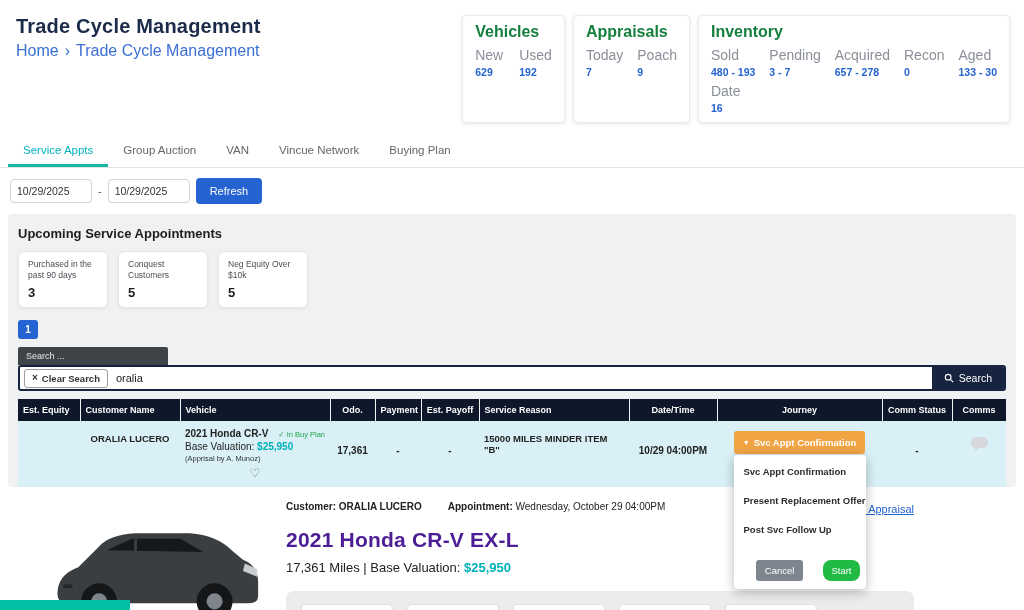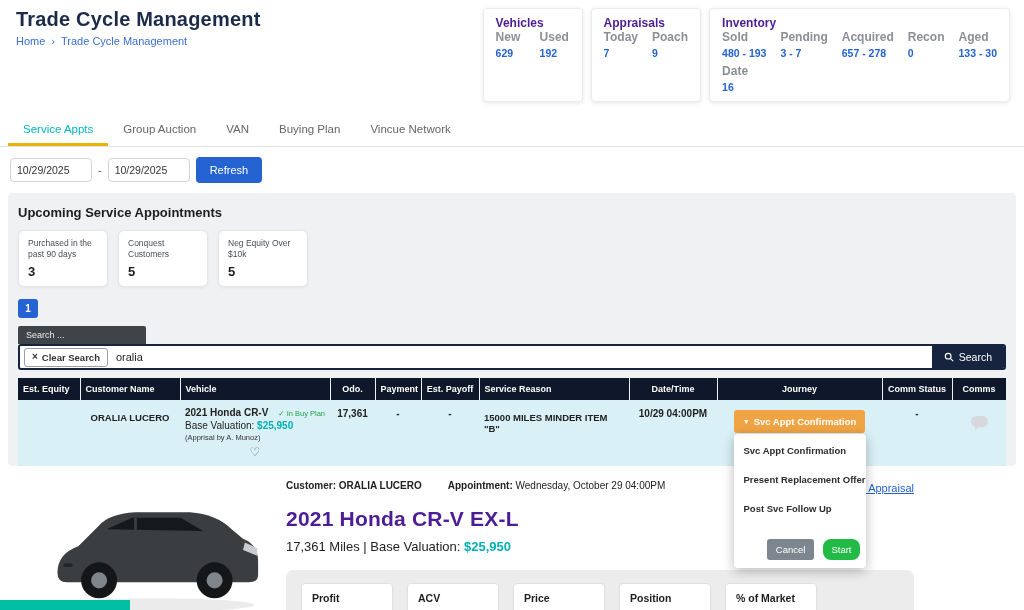--- a/index.html
+++ b/index.html
@@ -1,56 +1,56 @@
 <!DOCTYPE html>
 <html><head>
 <meta charset="utf-8">
 <style>
   * { margin:0; padding:0; box-sizing:border-box; }
   html,body { width:1024px; height:610px; overflow:hidden; background:#fff;
     font-family:"Liberation Sans", sans-serif; color:#222; position:relative; }
 
   
-  .top { display:flex; justify-content:space-between; align-items:flex-start; padding:8px 14px 2px 16px; }
+  .top { display:flex; justify-content:space-between; align-items:flex-start; padding:15px 14px 2px 16px; }
   .page-title { font-size:20px; font-weight:bold; color:#1b2b49; letter-spacing:.2px; }
-  .breadcrumb { margin-top:4px; font-size:11px; color:#3b6fd4; display:flex; gap:6px; align-items:center; }
+  .breadcrumb { margin-top:4px; font-size:16px; color:#3b6fd4; display:flex; gap:6px; align-items:center; }
   .breadcrumb .sep { color:#3b6fd4; }
   .hcards { display:flex; gap:8px; }
   .hcard { background:#fff; border:1px solid #ececec; border-radius:4px; box-shadow:0 1px 4px rgba(0,0,0,.10);
     padding:7px 12px 8px; min-height:62px; }
-  .hcard-title { font-size:12px; font-weight:bold; color:#4c1d95; }
+  .hcard-title { font-size:16px; font-weight:bold; color:#15803d; margin-bottom:6px; }
   .hmetrics { display:flex; gap:14px; }
   .hm { min-width:30px; }
-  .hm .lbl { font-size:12px; color:#8a8f98;font-weight:bold; }
+  .hm .lbl { font-size:14px; color:#8a8f98; }
   .hm .val { font-size:10.5px; font-weight:bold; color:#2463d1; margin-top:3px; white-space:nowrap; }
 
   
   .tabs { display:flex; margin-top:10px; border-bottom:1px solid #e2e2e2; padding-left:8px; }
   .tab { padding:9px 15px 8px; font-size:11.5px; color:#666; cursor:pointer; }
-  .tab.active { color:#00b5bd; border-bottom:3px solid #eab308; }
+  .tab.active { color:#00b5bd; border-bottom:3px solid #14b8a6; }
 
   
   .filters { display:flex; align-items:center; gap:6px; padding:10px 10px 8px; }
   .date-input { width:82px; border:1px solid #cfd4d9; border-radius:4px; font-size:10.5px;
     padding:5px 6px; color:#333; font-family:"Liberation Sans", sans-serif; }
   .date-sep { font-size:11px; color:#555; }
   .btn-refresh { background:#2463d1; color:#fff; border:none; border-radius:4px; font-size:11px;
     padding:7px 14px; cursor:pointer; font-family:"Liberation Sans", sans-serif; }
 
   
   .panel { margin:2px 8px 0; background:#eff1f2; border-radius:4px; padding:10px 10px 0; }
   .panel-heading { font-size:13px; font-weight:bold; color:#1d1d1d; margin:2px 0 10px; }
   .sumcards { display:flex; gap:10px; }
   .sumcard { background:#fff; border:1px solid #e4e6e9; border-radius:6px; width:90px; padding:7px 9px;
     box-shadow:0 1px 3px rgba(0,0,0,.06); }
   .sumcard .lbl { font-size:8.5px; color:#4a4f55; line-height:1.25; min-height:20px; }
   .sumcard .val { font-size:13px; font-weight:bold; color:#1d1d1d; margin-top:5px; }
   .pagebtn { margin:12px 0 8px; width:20px; height:19px; background:#2463d1; color:#fff; border:none;
     border-radius:3px; font-size:10px; font-weight:bold; cursor:pointer; }
-  .mini-search { background:#3f4449; color:#e9e9e9; width:128px; font-size:9px; padding:4px 8px;
+  .mini-search { background:#3f4449; color:#e9e9e9; width:150px; font-size:9px; padding:4px 8px;
     border-radius:2px 2px 0 0; }
   .searchbar { display:flex; align-items:center; background:#fff; border:2px solid #16243f;
     border-radius:3px; height:26px; overflow:hidden; }
   .btn-clear { display:inline-flex; align-items:center; gap:4px; margin-left:4px; background:#fff;
     border:1px solid #9aa0a6; border-radius:3px; font-size:9.5px; font-weight:bold; color:#333;
     padding:3px 7px; cursor:pointer; font-family:"Liberation Sans", sans-serif; }
   .btn-clear .x { font-size:10px; line-height:1; }
   .search-input { flex:1; border:none; outline:none; font-size:11px; padding:0 8px; color:#222;
     font-family:"Liberation Sans", sans-serif; }
   .btn-search { background:#16243f; color:#fff; border:none; height:100%; padding:0 12px; font-size:10.5px;
@@ -65,35 +65,35 @@
     text-align:center; }
   .cell-name { font-weight:bold; font-size:9.5px; padding-top:12px; }
   .veh { text-align:left; }
   .veh-top { display:flex; justify-content:space-between; align-items:flex-end; }
   .veh-title { font-weight:bold; font-size:10px; }
   .buyplan { color:#21a54a; font-size:7.5px; white-space:nowrap; }
   .veh-val { font-size:10px; margin-top:2px; }
   .veh-val .price { color:#00b0b8; font-weight:bold; }
   .veh-appr { font-size:7.5px; color:#333; margin-top:2px; }
   .heart { text-align:center; color:#6d7278; font-size:12px; margin-top:3px; }
-  .bold-cell { font-weight:bold; padding-top:8px; }
+  .bold-cell { font-weight:bold; padding-top:24px; }
   .reason { font-weight:bold; font-size:9.5px; text-align:left; padding-top:12px; }
   .journey-cell { position:relative; overflow:visible; }
   .btn-journey { background:#f0a444; color:#fff; border:none; border-radius:3px; font-size:9.5px;
     font-weight:bold; padding:6px 9px; display:inline-flex; align-items:center; gap:4px; cursor:pointer;
     margin-top:3px; font-family:"Liberation Sans", sans-serif; }
   .btn-journey .caret { font-size:7px; }
   .bubble { display:inline-block; margin-top:8px; }
 
   
   .dropdown { position:absolute; top:34px; left:50%; transform:translateX(-50%); width:132px;
     background:#fff; border-radius:4px; box-shadow:0 3px 12px rgba(0,0,0,.28); z-index:20;
     padding:2px 0 8px; text-align:left; }
   .dd-item { font-size:9.5px; font-weight:bold; color:#2c2c2c; padding:9px 10px; cursor:pointer; white-space:nowrap; }
-  .dd-footer { display:flex; justify-content:flex-end; gap:9px; padding:16px 6px 0; }
+  .dd-footer { display:flex; justify-content:flex-end; gap:20px; padding:16px 6px 0; }
   .btn-cancel { background:#7d868e; color:#fff; border:none; border-radius:3px; font-size:9.5px;
     padding:5px 9px; cursor:pointer; font-family:"Liberation Sans", sans-serif; }
   .btn-start { background:#21ba45; color:#fff; border:none; border-radius:8px; font-size:9.5px;
     padding:5px 8px; cursor:pointer; font-family:"Liberation Sans", sans-serif; }
 
   
   .detail { background:#fff; padding:14px 110px 6px 30px; display:flex; gap:16px; }
   .car-fig { width:232px; flex-shrink:0; margin-left:8px; }
   .d-info { flex:1; position:relative; }
   .meta-line { font-size:10px; display:flex; gap:26px; }
@@ -179,22 +179,22 @@
           </div>
       </div>
     </div>
   </div>
 </div>
 
 <div class="tabs">
   <div class="tab active">Service Appts</div>
   <div class="tab">Group Auction</div>
   <div class="tab">VAN</div>
+  <div class="tab">Vincue Network</div>
   <div class="tab">Buying Plan</div>
-  <div class="tab">Vincue Network</div>
 </div>
 
 <div class="filters">
   <input class="date-input" value="10/29/2025" style="">
   <span class="date-sep">-</span>
   <input class="date-input" value="10/29/2025" style="">
   <button class="btn-refresh">Refresh</button>
 </div>
 
 <div class="panel">

